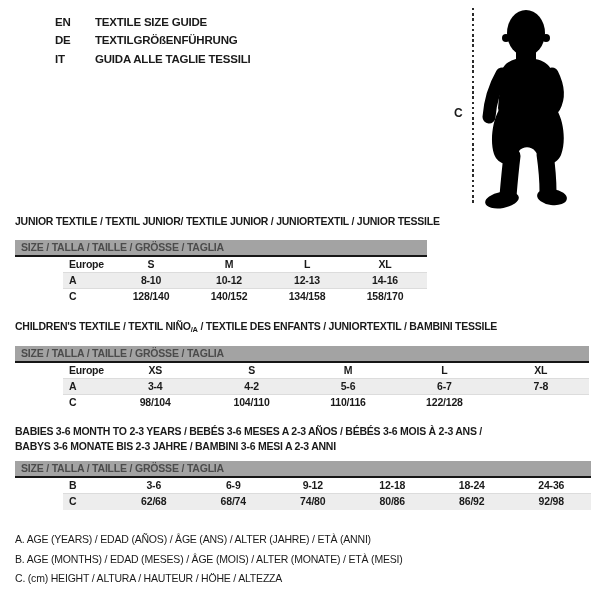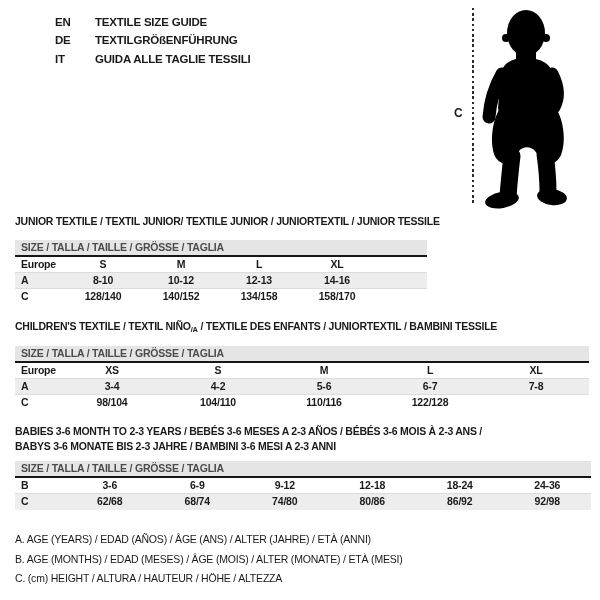--- a/index.html
+++ b/index.html
@@ -18,25 +18,25 @@
   .dash-line { position:absolute; left:24px; top:8px; width:2px; height:197px;
     background:repeating-linear-gradient(to bottom,#2b2b2b 0 2.5px,transparent 2.5px 5.2px); }
   .toddler-svg { position:absolute; left:31px; top:4px; }
   
   .section-title { position:absolute; left:15px; font-size:10.5px; font-weight:bold;
                    letter-spacing:-0.25px; white-space:nowrap; }
   .section-title .sub { font-size:7.5px; vertical-align:-2px; }
   .title-2line { line-height:15px; }
   
   .size-table { position:absolute; left:15px; }
-  .size-bar { background:#e5e5e5; color:#4b4b4b; font-size:10.5px; font-weight:bold;
+  .size-bar { background:#a3a3a3; color:#4b4b4b; font-size:10.5px; font-weight:bold;
               height:15px; line-height:15px; padding-left:6px; letter-spacing:-0.2px;
               border-bottom:2px solid #161616; }
   .t-row { display:grid; height:16px; line-height:15px; font-size:10.5px; font-weight:bold;
-           letter-spacing:-0.2px; border-bottom:1px solid #dcdcdc; box-sizing:border-box; }
+           letter-spacing:-0.2px; border-bottom:1px solid #dcdcdc; box-sizing:border-box;margin-left:48px; }
   .t-row:last-child { border-bottom:none; }
   .t-row.shaded { background:#ededed; }
   .cell { text-align:center; overflow:hidden; }
   .cell.label { text-align:left; padding-left:6px; }
   .cols-junior   { grid-template-columns:49px repeat(4,78px) 1fr; }
   .cols-children { grid-template-columns:44px repeat(5,1fr); }
   .cols-babies   { grid-template-columns:51px repeat(6,1fr); }
   
   .notes { position:absolute; left:15px; top:530px; }
   .note-line { height:19.5px; line-height:19.5px; font-size:10.5px; font-weight:normal;

